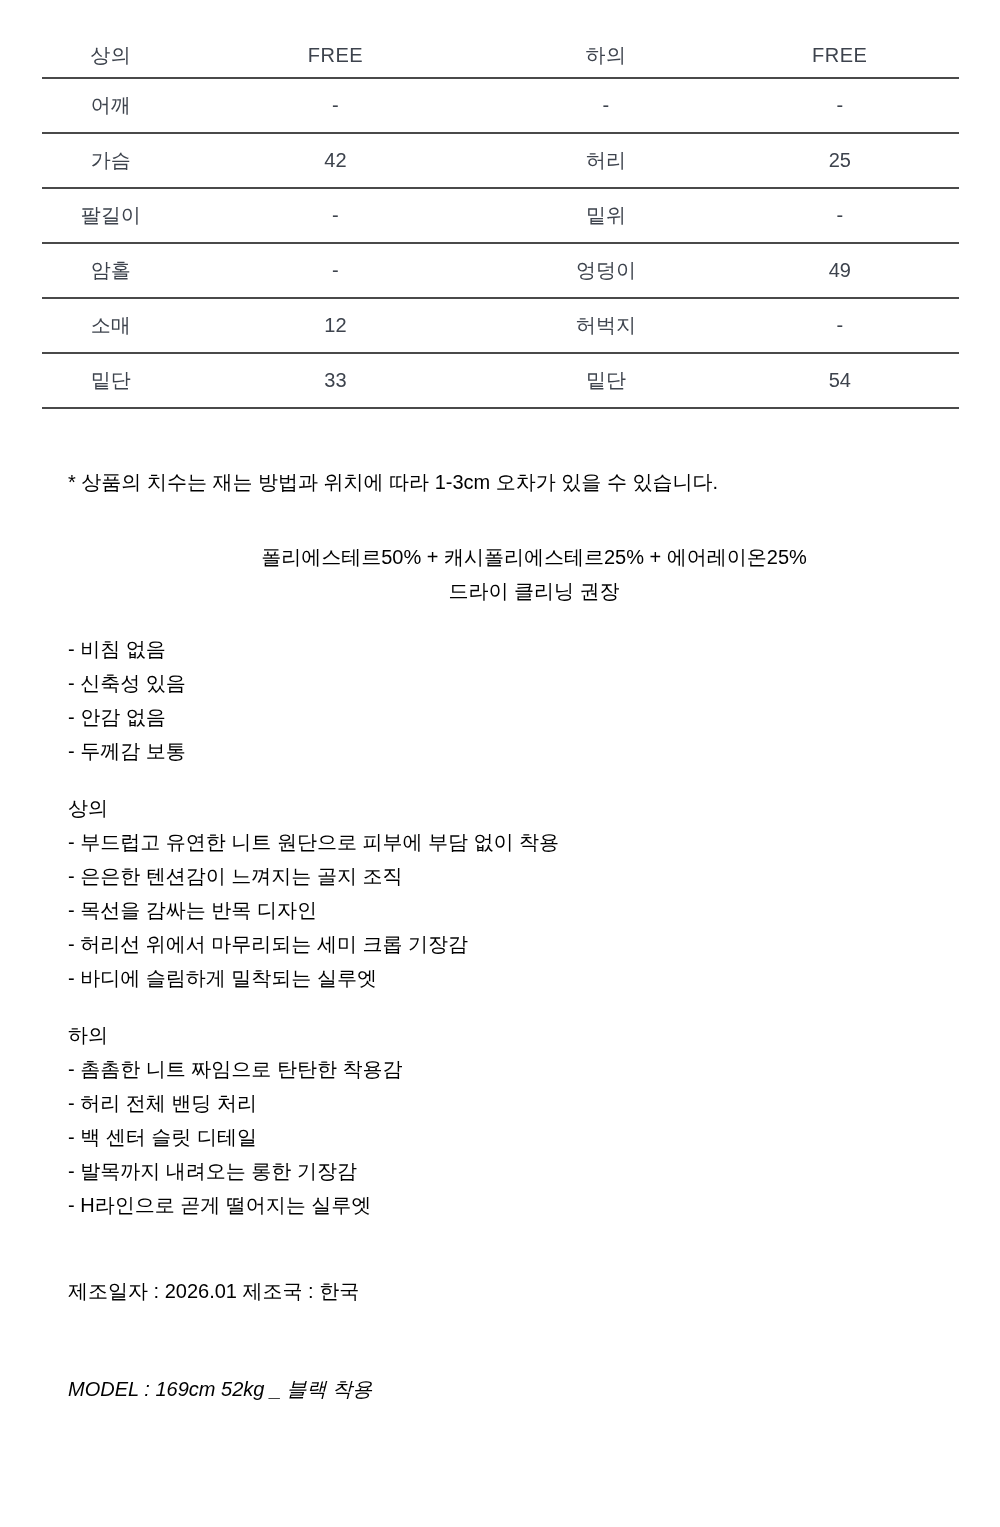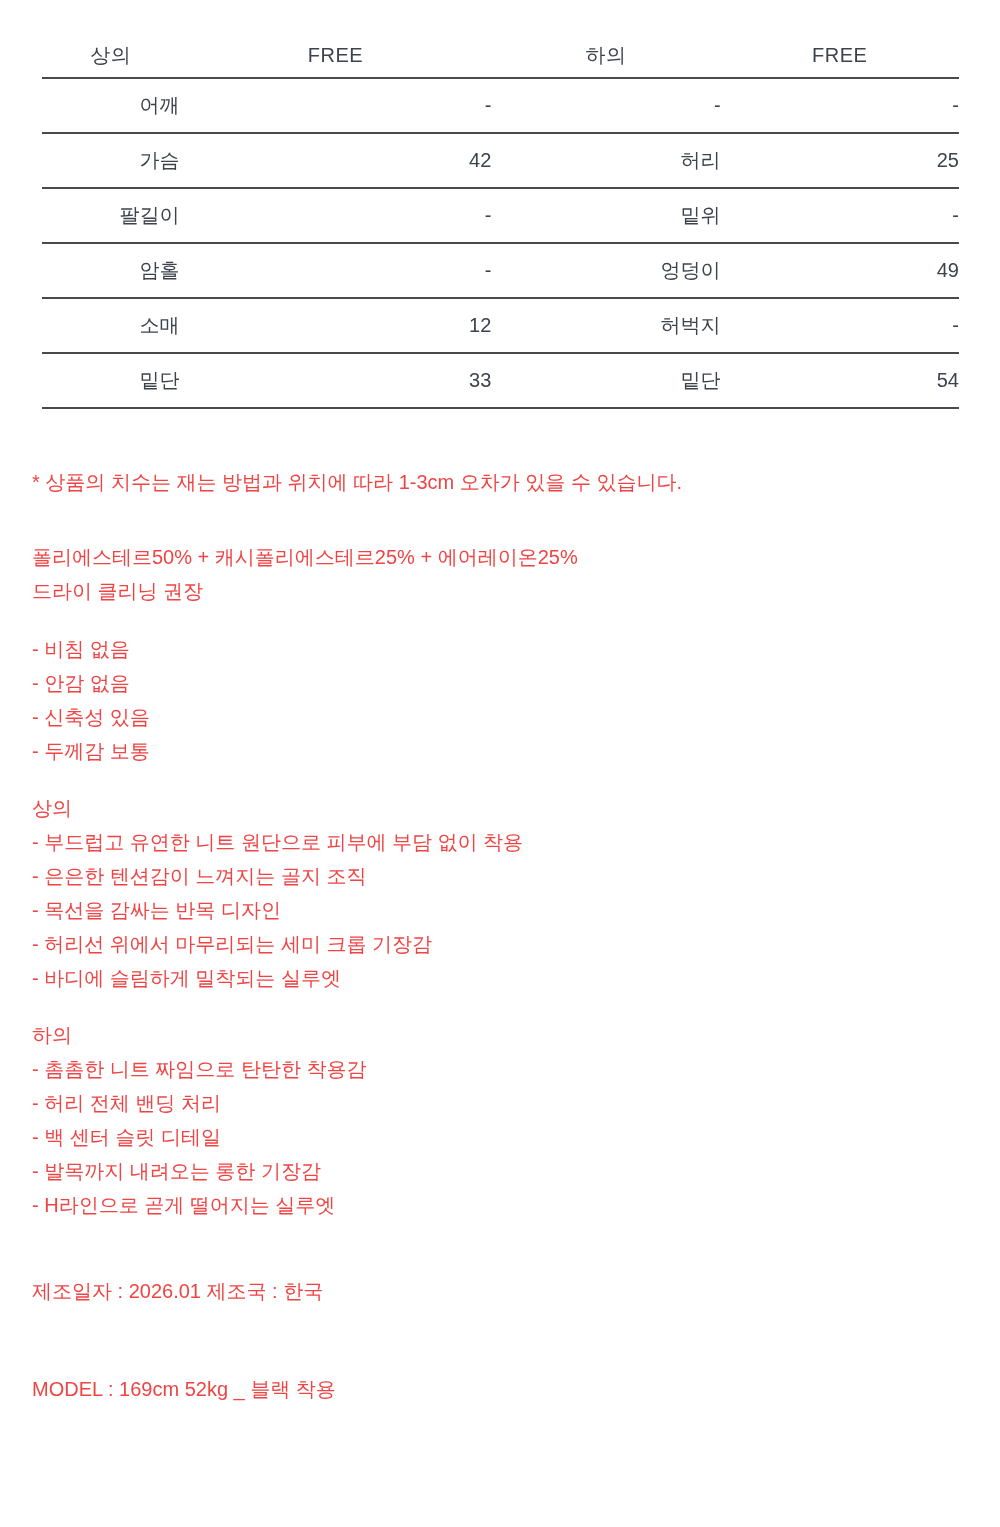--- a/index.html
+++ b/index.html
@@ -29,37 +29,37 @@
   .size-table th {
     height: 44px;
     font-weight: normal;
     text-align: center;
     vertical-align: middle;
     border-bottom: 2px solid #4a4a4a;
     letter-spacing: 0.5px;
   }
   .size-table td {
     height: 55px;
-    text-align: right;
+    text-align: center;
     vertical-align: middle;
     border-bottom: 2px solid #4a4a4a;
   }
   
   .text-area {
-    margin-left: 32px;
+    margin-left: 68px;
     font-size: 20px;
     line-height: 34px;
-    color: #ef4444;
+    color: #000000;
   }
   .note       { margin-top: 56px; }
-  .fabric-block { margin-top: 41px; }
+  .fabric-block { margin-top: 41px; text-align: center; }
   .props      { margin-top: 24px; }
   .section    { margin-top: 23px; }
   .manufacture { margin-top: 52px; }
-  .model      { margin-top: 64px; }
+  .model      { margin-top: 64px; font-style: italic; }
 </style>
 </head>
 <body>
 
 <div class="page">
 
   <table class="size-table">
     <colgroup>
       <col class="c1">
         <col class="c2">
@@ -118,22 +118,22 @@
 
     <p class="note">* 상품의 치수는 재는 방법과 위치에 따라 1-3cm 오차가 있을 수 있습니다.</p>
 
     <div class="fabric-block">
       <p>폴리에스테르50% + 캐시폴리에스테르25% + 에어레이온25%</p>
       <p>드라이 클리닝 권장</p>
     </div>
 
     <div class="props">
         <div>- 비침 없음</div>
+        <div>- 신축성 있음</div>
         <div>- 안감 없음</div>
-        <div>- 신축성 있음</div>
         <div>- 두께감 보통</div>
       </div>
 
     <div class="section">
       <p>상의</p>
       <div>
           <div>- 부드럽고 유연한 니트 원단으로 피부에 부담 없이 착용</div>
           <div>- 은은한 텐션감이 느껴지는 골지 조직</div>
           <div>- 목선을 감싸는 반목 디자인</div>
           <div>- 허리선 위에서 마무리되는 세미 크롭 기장감</div>

